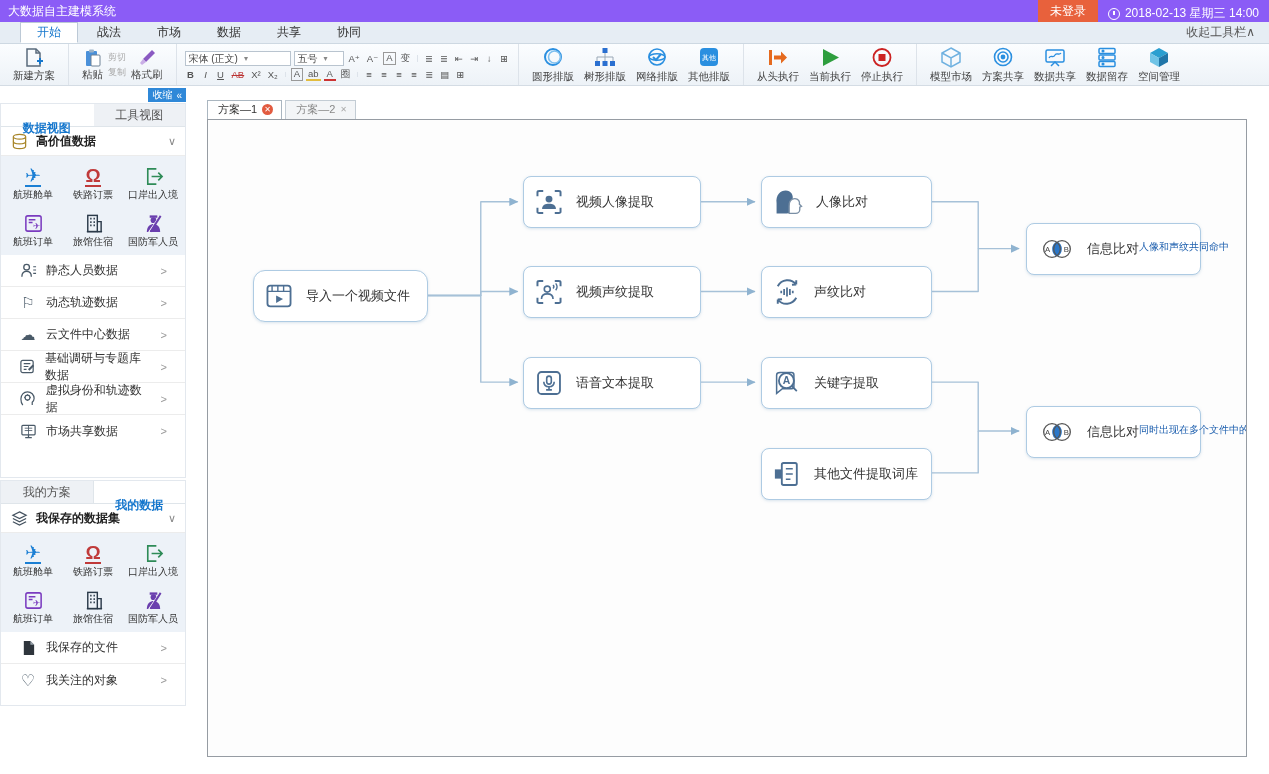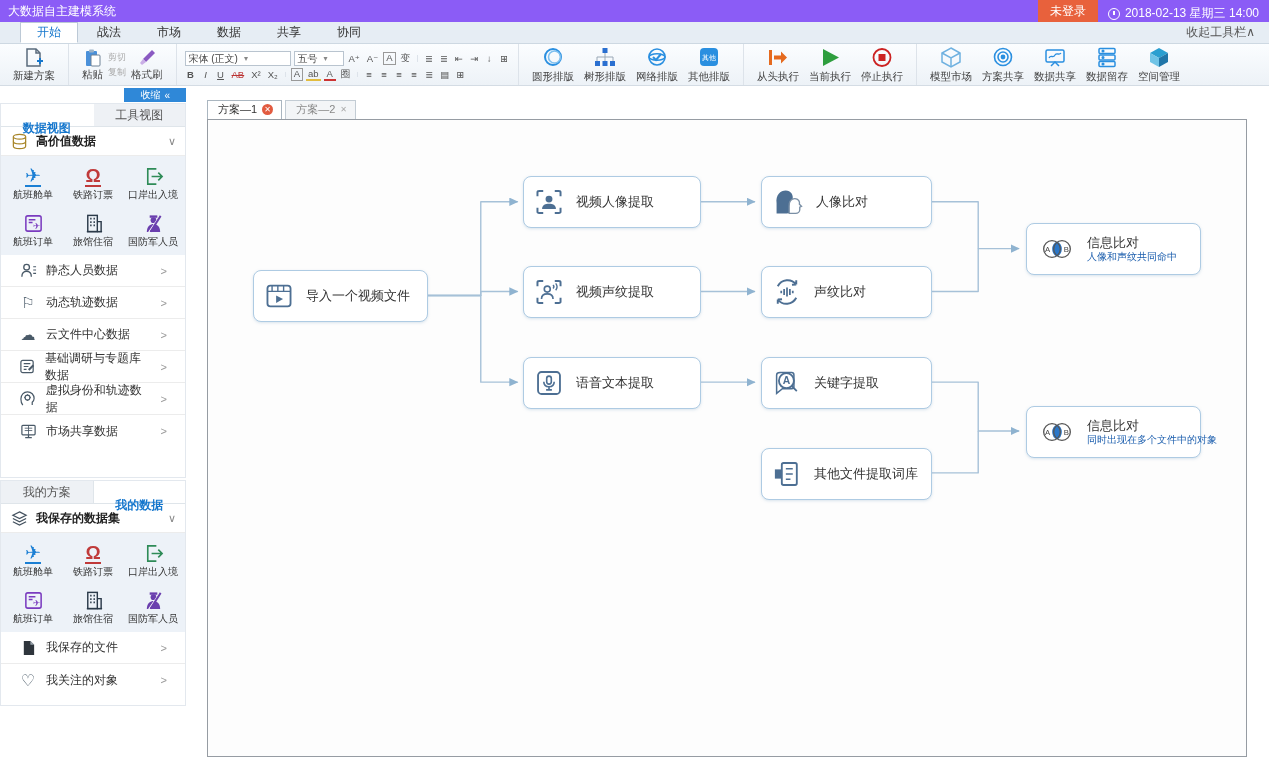--- a/index.html
+++ b/index.html
@@ -46,21 +46,21 @@
   .fmtb { font-size:9.5px; color:#555; padding:0 2px; min-width:12px; text-align:center; }
   .fmtb.b { font-weight:bold; } .fmtb.i { font-style:italic; } .fmtb.u { text-decoration:underline; }
   .fmtb.st { text-decoration:line-through; color:#b33; }
   .fmtb.fc { border-bottom:2px solid #c33; } .fmtb.hl { border-bottom:2px solid #e2bc3f; }
   .fmtb.cb { border:1px solid #999; line-height:1.1; }
   .vline { width:1px; background:#dde3ea; margin:4px 2px; align-self:stretch; }
 
   
   .sidebar { position:absolute; left:0; top:88px; width:186px; height:628px; background:#fff; }
   .collapse-btn { position:absolute; right:0; top:0; height:14px; background:#2f88d8; color:#fff;
-    font-size:10px; display:flex; align-items:center; gap:4px; padding:0 16px; }
+    font-size:10px; display:flex; align-items:center; gap:4px; padding:0 4px; }
   .panel { position:absolute; left:0; width:186px; background:#fff; border:1px solid #e3e8ee; }
   .panel1 { top:15px; height:375px; }
   .panel2 { top:392px; height:226px; }
   .ptabs { display:flex; height:23px; border-bottom:1px solid #dfe5ea; }
   .ptab { flex:1; display:flex; align-items:center; justify-content:center; font-size:12px;
     color:#555; background:#eef1f5; border-right:1px solid #dfe5ea; }
   .ptab.active { background:#fff; color:#1677cd; font-weight:bold;
     box-shadow:inset 0 -3px 0 #1677cd;margin-top:24px; }
   .shead { height:29px; display:flex; align-items:center; padding:0 9px; gap:8px;
     border-bottom:1px solid #ececec; font-size:12px; font-weight:bold; color:#222; background:#fff; }
@@ -88,21 +88,21 @@
   .tclose.red { background:#e25b40; color:#fff; width:11px; height:11px; border-radius:50%;
     display:flex; align-items:center; justify-content:center; }
   .canvas { position:relative; width:1040px; height:638px; background:#fdfdfd;
     border:1px solid #969ca3; overflow:hidden; }
   .flow-svg { position:absolute; left:0; top:0; width:100%; height:100%; }
 
   .node { position:absolute; height:52px; background:#fff; border:1px solid #aecbe3;
     border-radius:8px; display:flex; align-items:center; padding:0 10px; gap:12px;
     box-shadow:0 1px 3px rgba(150,180,205,.35); }
   .n-lb { font-size:13px; color:#333; white-space:nowrap; }
-  .n-col { display:flex; flex-direction:column; line-height:1.25; }
+  .n-col { display:flex; line-height:1.25; }
   .n-sub { font-size:10px; color:#1d5fae; white-space:nowrap; }
   .n-ic { display:flex; align-items:center; justify-content:center; }
 </style>
 </head>
 <body>
 
 <div class="app">
 
   <div class="titlebar">
     <span class="t-title">大数据自主建模系统</span>
@@ -586,21 +586,21 @@
           <path d="M493,82 H548" marker-end="url(#arr)"></path>
           <path d="M493,172 H548" marker-end="url(#arr)"></path>
           <path d="M493,263 H548" marker-end="url(#arr)"></path>
           <path d="M724,82 H772 V129 H813" marker-end="url(#arr)"></path>
           <path d="M724,172 H772 V129"></path>
           <path d="M724,263 H772 V312 H813" marker-end="url(#arr)"></path>
           <path d="M724,354 H772 V312"></path>
         </g>
       </svg>
 
-      <div class="node" style="left:45px;top:150px;width:175px;">
+      <div class="node" style="left:45px;top:150px;width:175px;border-radius:12px;">
         <span class="n-ic">
           <svg width="30" height="30" viewBox="0 0 26 26" fill="none" stroke="#4d6f93" stroke-width="1.6">
               <rect x="3" y="4" width="20" height="18" rx="2.5"></rect>
               <path d="M3,9 H23 M7,4 V9 M12,4 V9 M17,4 V9" stroke-width="1.2"></path>
               <path d="M10.5,12.5 L16.5,15.7 L10.5,19 Z" fill="#4d6f93" stroke="none"></path>
             </svg>
         </span>
         <span class="n-lb">导入一个视频文件</span>
       </div>
 

